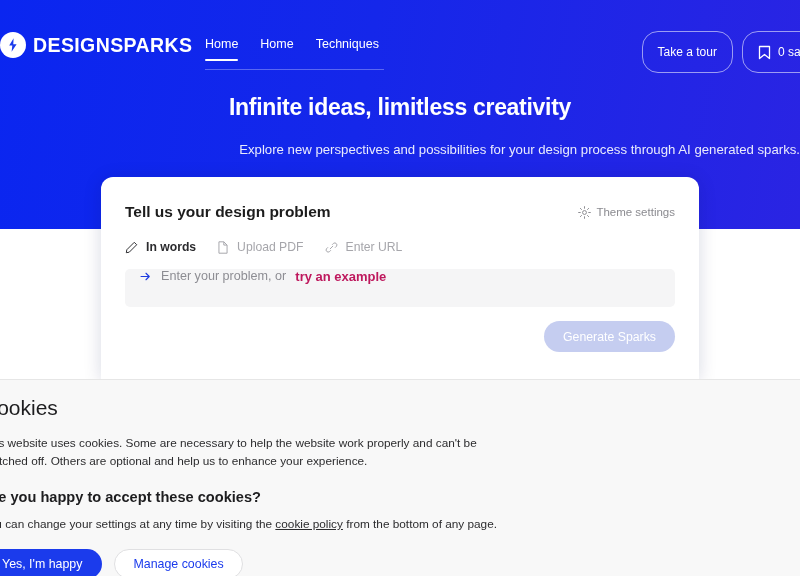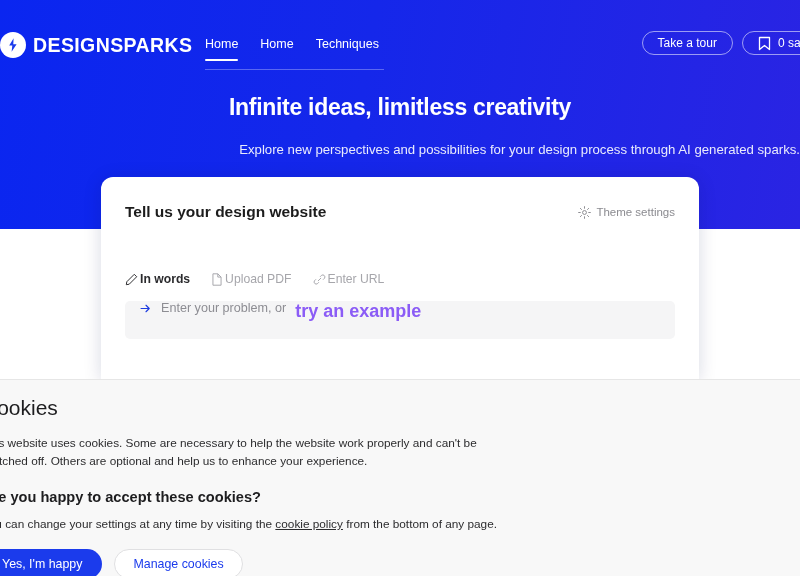--- a/index.html
+++ b/index.html
@@ -102,21 +102,21 @@
 
   .header-actions {
     position: absolute;
     right: -24px;
     top: 31px;
     display: flex;
     align-items: center;
     gap: 9px;
   }
   .pill-btn {
-    height: 24px;
+    height: 42px;
     border: 1px solid rgba(255,255,255,0.55);
     border-radius: 16px;
     color: #ffffff;
     font-size: 12px;
     display: flex;
     align-items: center;
     gap: 7px;
     padding: 0 15px;
     white-space: nowrap;
     background: transparent;
@@ -181,25 +181,24 @@
 
   .tabs {
     display: flex;
     align-items: center;
     gap: 21px;
     margin-top: 19px;
   }
   .tab {
     display: flex;
     align-items: center;
-    gap: 2px;
+    gap: 8px;
     font-size: 12.2px;
     cursor: pointer;
     white-space: nowrap;
-    margin-top: 32px;
   }
   .tab svg { display: block; flex: none; }
   .tab.active { color: #2b2b2e; font-weight: bold; }
   .tab.inactive { color: #a6a6ab; }
 
   .input-row {
     margin-top: 15px;
     height: 38px;
     background: #f5f5f6;
     border-radius: 5px;
@@ -207,22 +206,22 @@
     gap: 9px;
     padding: 0 14px;
     cursor: text;
   }
   .input-ph {
     font-size: 12.6px;
     color: #8d8d93;
     white-space: nowrap;
   }
   .input-link {
-    font-size: 18px;
-    color: #8b5cf6;
+    font-size: 13px;
+    color: #be185d;
     font-weight: bold;
     cursor: pointer;
   }
 
   .card-actions {
     margin-top: 14px;
     display: flex;
     justify-content: flex-end;
   }
   .generate-btn {
@@ -350,21 +349,21 @@
       </div>
     </div>
 
     <div class="hero-title">Infinite ideas, limitless creativity</div>
     <div class="hero-sub">Explore new perspectives and possibilities for your design process through AI generated sparks.</div>
   </div>
 
   <div class="card">
 
     <div class="card-head">
-      <div class="card-title">Tell us your design website</div>
+      <div class="card-title">Tell us your design problem</div>
       <div class="theme-settings">
         <span>
           <svg width="13" height="13" viewBox="0 0 16 16">
             <circle cx="8" cy="8" r="2.4" fill="none" stroke="#8b8b90" stroke-width="1.2"></circle>
             <path d="M8 0.8v2M8 13.2v2M0.8 8h2M13.2 8h2M2.9 2.9l1.4 1.4M11.7 11.7l1.4 1.4M13.1 2.9l-1.4 1.4M4.3 11.7l-1.4 1.4" stroke="#8b8b90" stroke-width="1.2" stroke-linecap="round"></path>
           </svg>
         </span>
         <span>Theme settings</span>
       </div>
     </div>
@@ -405,20 +404,23 @@
     <div class="input-row">
       <span>
         <svg width="13" height="13" viewBox="0 0 16 16">
           <path d="M2.5 8h10M8.6 4 12.6 8l-4 4" fill="none" stroke="#1d3ce0" stroke-width="1.4" stroke-linecap="round" stroke-linejoin="round"></path>
         </svg>
       </span>
       <span class="input-ph">Enter your problem, or</span>
       <span class="input-link">try an example</span>
     </div>
 
+    <div class="card-actions">
+      <button class="generate-btn">Generate Sparks</button>
+    </div>
   </div>
 
   <div class="cookie">
     <div class="cookie-inner">
       <div class="cookie-title">Cookies</div>
       <div class="cookie-body">This website uses cookies. Some are necessary to help the website work properly and can't be switched off. Others are optional and help us to enhance your experience.</div>
       <div class="cookie-q">Are you happy to accept these cookies?</div>
       <div class="cookie-note">
         <span>You can change your settings at any time by visiting the</span>
         <a>cookie policy</a>

